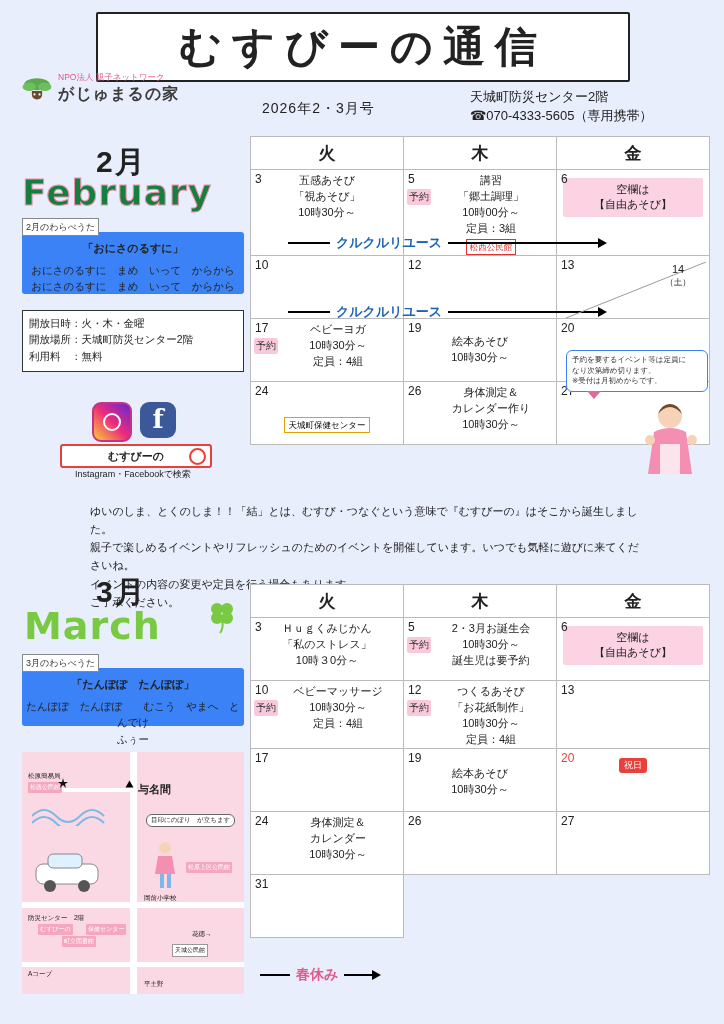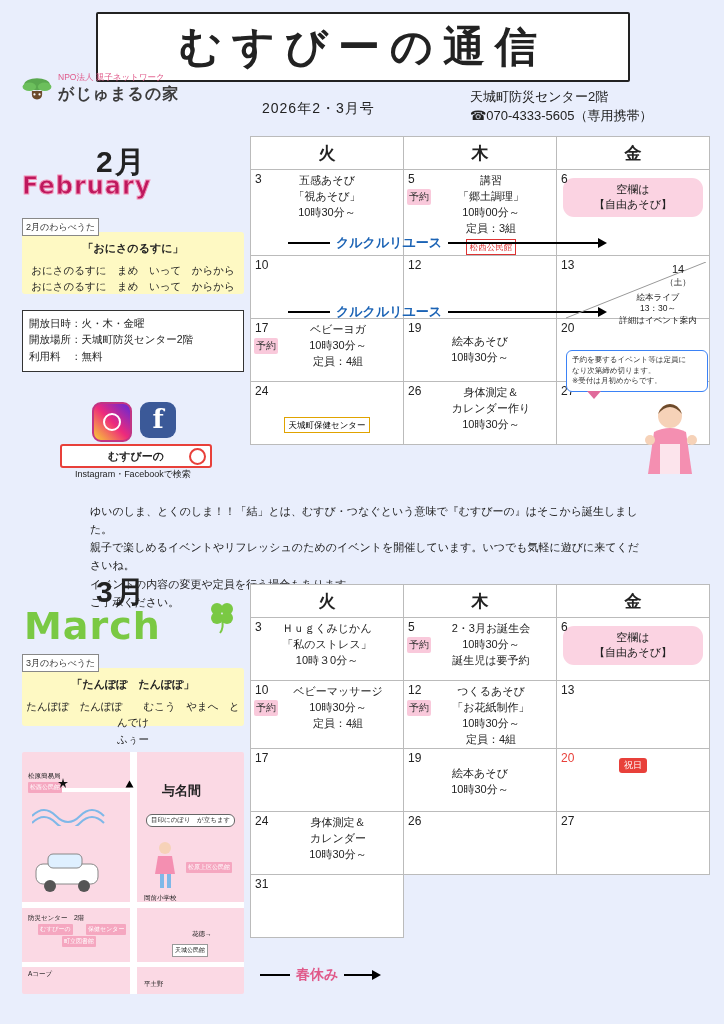--- a/index.html
+++ b/index.html
@@ -33,30 +33,30 @@
     position:absolute;left:262px;top:100px;font-size:14px;letter-spacing:1px;
   }
   .contact{
     position:absolute;left:470px;top:88px;font-size:13px;line-height:1.45;text-align:left;
   }
   .contact .l2{font-size:13px;}
 
   
   .month-jp{font-size:30px;font-weight:bold;letter-spacing:2px;}
   .m-feb-jp{position:absolute;left:96px;top:142px;}
-  .m-feb-en{position:absolute;left:22px;top:172px;font-size:24px;font-weight:bold;
-    color:#be185d;font-family:"DejaVu Sans",sans-serif;letter-spacing:1px;
+  .m-feb-en{position:absolute;left:22px;top:172px;font-size:36px;font-weight:bold;
+    color:#15803d;font-family:"DejaVu Sans",sans-serif;letter-spacing:1px;
     -webkit-text-stroke:1px #f18fb4;}
   .m-mar-jp{position:absolute;left:96px;top:572px;}
   .m-mar-en{position:absolute;left:24px;top:604px;font-size:38px;font-weight:bold;
     color:#7ac943;font-family:"DejaVu Sans",sans-serif;letter-spacing:1px;}
 
   
   .wara{
-    position:absolute;background:#fef9c3;border-radius:3px;
+    position:absolute;background:#3b82f6;border-radius:3px;
     font-size:10.5px;line-height:1.6;text-align:center;
   }
   .wara .tag{
     position:absolute;left:0;top:-14px;font-size:9px;background:#fff;
     border:1px solid #888;padding:1px 3px;color:#333;white-space:nowrap;
   }
   .wara .hd{font-weight:bold;font-size:11px;margin:8px 0 4px;}
   #wara-feb{left:22px;top:232px;width:222px;height:62px;}
   #wara-mar{left:22px;top:668px;width:222px;height:58px;}
 
@@ -102,21 +102,21 @@
   }
   .daynum{position:absolute;left:4px;top:2px;font-size:12px;}
   .daynum.holiday{color:#e8403a;}
   .yoyaku{
     position:absolute;left:3px;top:19px;font-size:10px;background:#f9c9db;
     border-radius:2px;padding:1px 2px;color:#333;
   }
   .cell-body{padding:3px 4px 0 26px;text-align:center;line-height:1.45;font-size:11px;}
   .cell-body.nopad{padding-left:4px;}
   .pinkbox{
-    margin:8px auto 0;width:108px;background:#fbd3e2;border-radius:11px;
+    margin:8px auto 0;width:108px;background:#fbd3e2;border-radius:2px;
     font-size:11px;line-height:1.4;padding:4px 16px;text-align:center;
   }
   .tagline{
     display:inline-block;border:1px solid #e0a300;background:#fff;color:#000;
     font-size:8.5px;padding:1px 3px;margin-top:2px;
   }
   .tagline.pink{border-color:#d33;color:#d33;}
   .holibadge{
     display:inline-block;background:#e8403a;color:#fff;font-size:9px;
     border-radius:3px;padding:1px 5px;margin-top:6px;
@@ -331,25 +331,20 @@
     <span class="arrow-head"></span>
   </div>
 
   <svg style="position:absolute;left:566px;top:262px;" width="142" height="58">
     <line x1="0" y1="56" x2="140" y2="0" stroke="#999" stroke-width="1"></line>
   </svg>
   <div class="diag" style="left:650px;top:262px;width:56px;">
     <div style="font-size:11px">14</div>
     <div>（土）</div>
   </div>
-  <div class="diag" style="left:606px;top:292px;width:104px;">
-    <div>絵本ライブ</div>
-    <div>13：30～</div>
-    <div>詳細はイベント案内</div>
-  </div>
 
   <div class="bubble" style="left:566px;top:350px;width:130px;">
     予約を要するイベント等は定員に<br>なり次第締め切ります。<br>※受付は月初めからです。
   </div>
 
   <svg style="position:absolute;left:636px;top:400px;" width="70" height="78">
     <circle cx="34" cy="16" r="12" fill="#f6d2b8"></circle>
     <path d="M22 14 q12 -14 24 0 q-4 -10 -12 -10 q-8 0 -12 10z" fill="#6b4a2b"></path>
     <path d="M18 32 q16 -8 32 0 l6 42 h-44 z" fill="#f48fb1"></path>
     <rect x="24" y="44" width="20" height="30" fill="#fce4ec"></rect>
@@ -503,21 +498,21 @@
       <path d="M0 20 q12 -12 24 0 t24 0 t24 0" stroke="#7fb8e8" stroke-width="2" fill="none"></path>
       <path d="M0 27 q12 -12 24 0 t24 0 t24 0" stroke="#7fb8e8" stroke-width="2" fill="none"></path>
     </svg>
 
     <span class="lbl" style="left:6px;top:20px;">松原簡易局</span>
     <span class="pinkbox2" style="left:6px;top:30px;">松西公民館</span>
     <svg style="position:absolute;left:36px;top:26px" width="10" height="10">
         <polygon points="5,0 6,4 10,4 7,6 8,10 5,7 2,10 3,6 0,4 4,4" fill="#111"></polygon>
       </svg>
 
-    <span class="lbl" style="left:140px;top:30px;font-size:13px;font-weight:bold;">与名間</span>
+    <span class="lbl" style="left:116px;top:30px;font-size:11px;font-weight:bold;">与名間</span>
     <div class="sign" style="left:124px;top:62px;">目印にのぼり　が立ちます</div>
     <div class="arrow-head" style="position:absolute;left:104px;top:28px;transform:rotate(-90deg);border-left-width:7px;border-top-width:4px;border-bottom-width:4px;"></div>
 
     <span class="pinkbox2" style="left:164px;top:110px;">松原上区公民館</span>
     <span class="lbl" style="left:122px;top:142px;">岡前小学校</span>
     <span class="lbl" style="left:6px;top:162px;">防災センター　2階</span>
     <span class="pinkbox2" style="left:16px;top:172px;">むすびーの</span>
     <span class="pinkbox2" style="left:64px;top:172px;">保健センター</span>
     <span class="pinkbox2" style="left:40px;top:184px;">町立図書館</span>
     <span class="wbox" style="left:150px;top:192px;">天城公民館</span>

